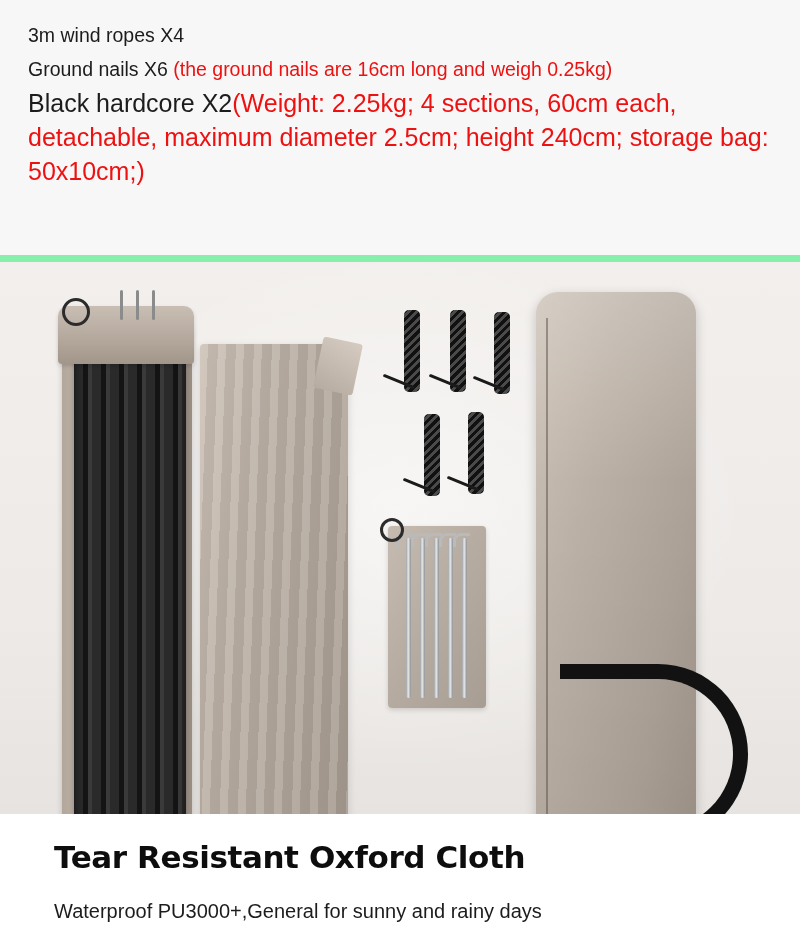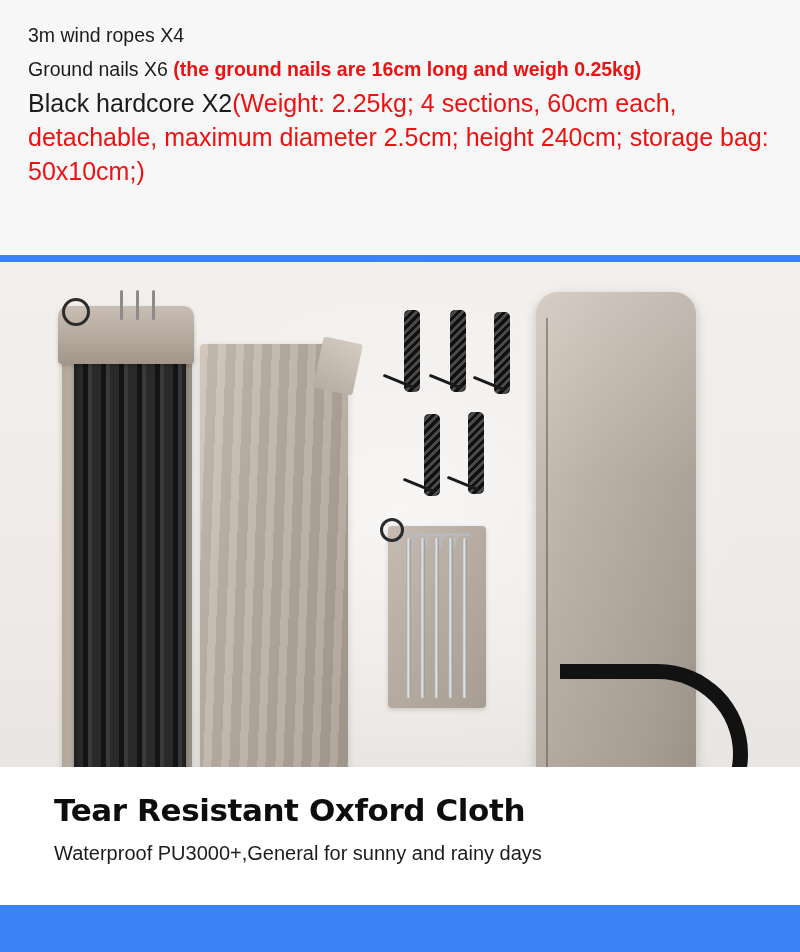--- a/index.html
+++ b/index.html
@@ -10,21 +10,21 @@
   body {
     width: 800px;
     height: 952px;
     font-family: "Liberation Sans", sans-serif;
     overflow: hidden;
   }
   .page {
     position: relative;
     width: 800px;
     height: 952px;
-    background: #3b82f6;
+    background: #86efac;
   }
 
   
   .spec-panel {
     position: absolute;
     left: 0;
     top: 0;
     width: 800px;
     height: 255px;
     background: #f7f7f7;
@@ -32,21 +32,20 @@
     padding: 18px 28px 0 28px;
   }
   .spec-line {
     font-size: 19.5px;
     color: #1c1c1c;
     line-height: 34px;
     white-space: nowrap;
   }
   .spec-line .red {
     color: #ee1111;
-    font-weight: bold;
   }
   .spec-wrap {
     font-size: 25px;
     line-height: 34px;
     color: #1c1c1c;
   }
   .spec-wrap .red {
     color: #ee1111;
   }
 
@@ -274,37 +273,37 @@
     border: 15px solid #121212;
     border-left: none;
     border-radius: 0 95px 95px 0;
     box-sizing: border-box;
   }
 
   
   .footer {
     position: absolute;
     left: 0;
-    top: 767px;
+    top: 814px;
     width: 800px;
     height: 138px;
     background: #ffffff;
     box-sizing: border-box;
     padding: 24px 54px 0 54px;
   }
   .footer-title {
     font-family: "DejaVu Sans", sans-serif;
     font-weight: bold;
     font-size: 31px;
     letter-spacing: -0.4px;
     color: #0d0d0d;
     line-height: 38px;
   }
   .footer-sub {
-    margin-top: 10px;
+    margin-top: 21px;
     font-size: 20px;
     color: #1c1c1c;
     line-height: 28px;
   }
 </style>
 </head>
 <body>
 
 <div class="page">
 

